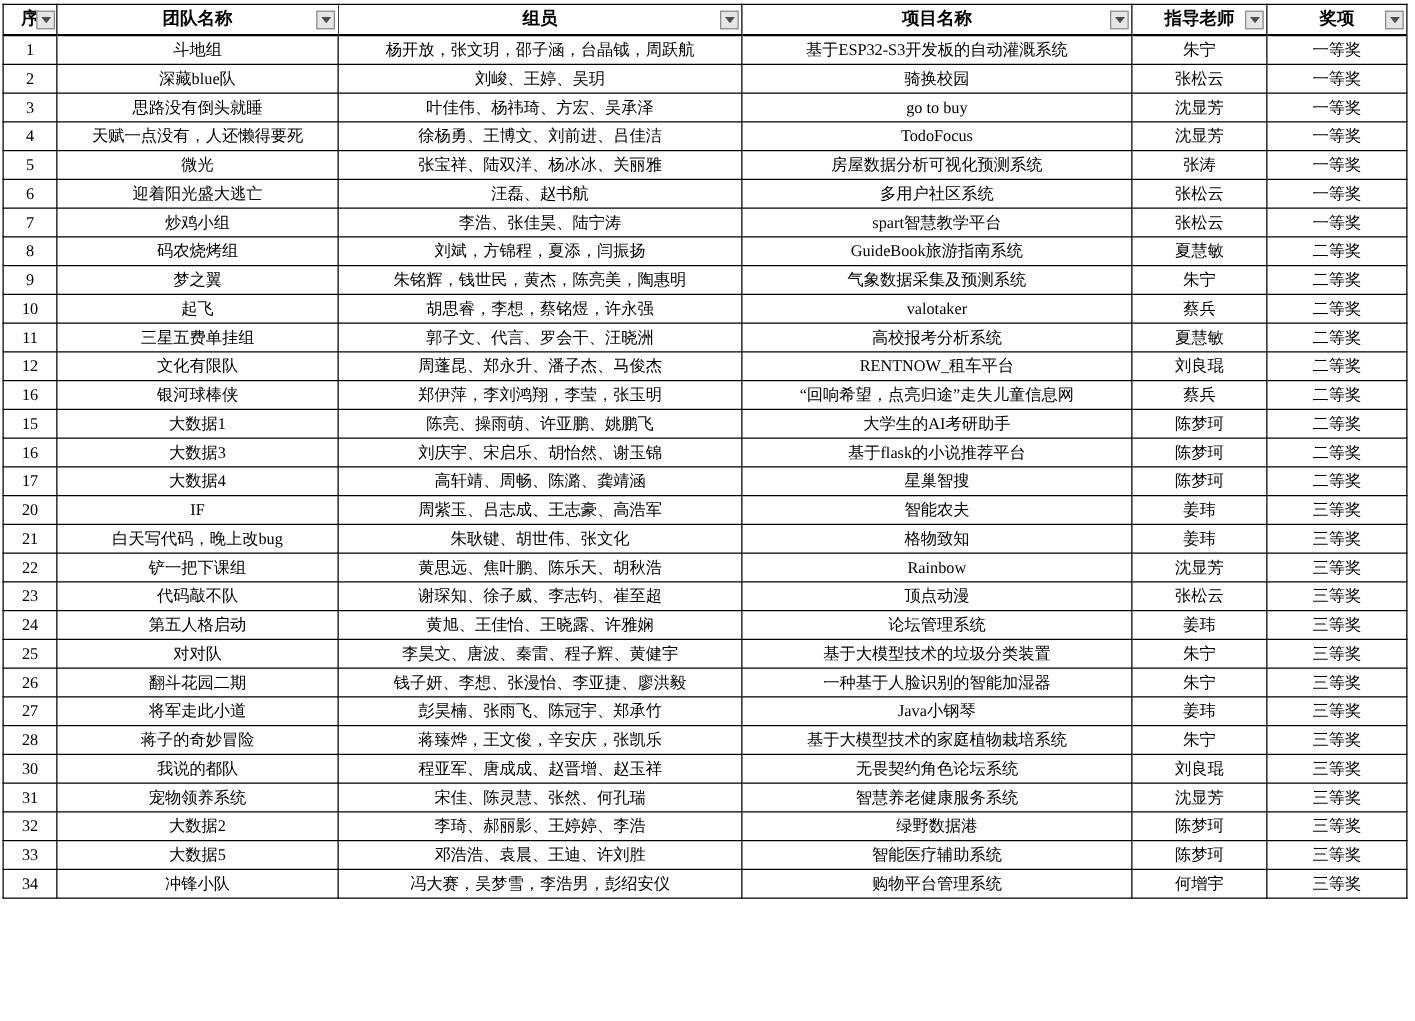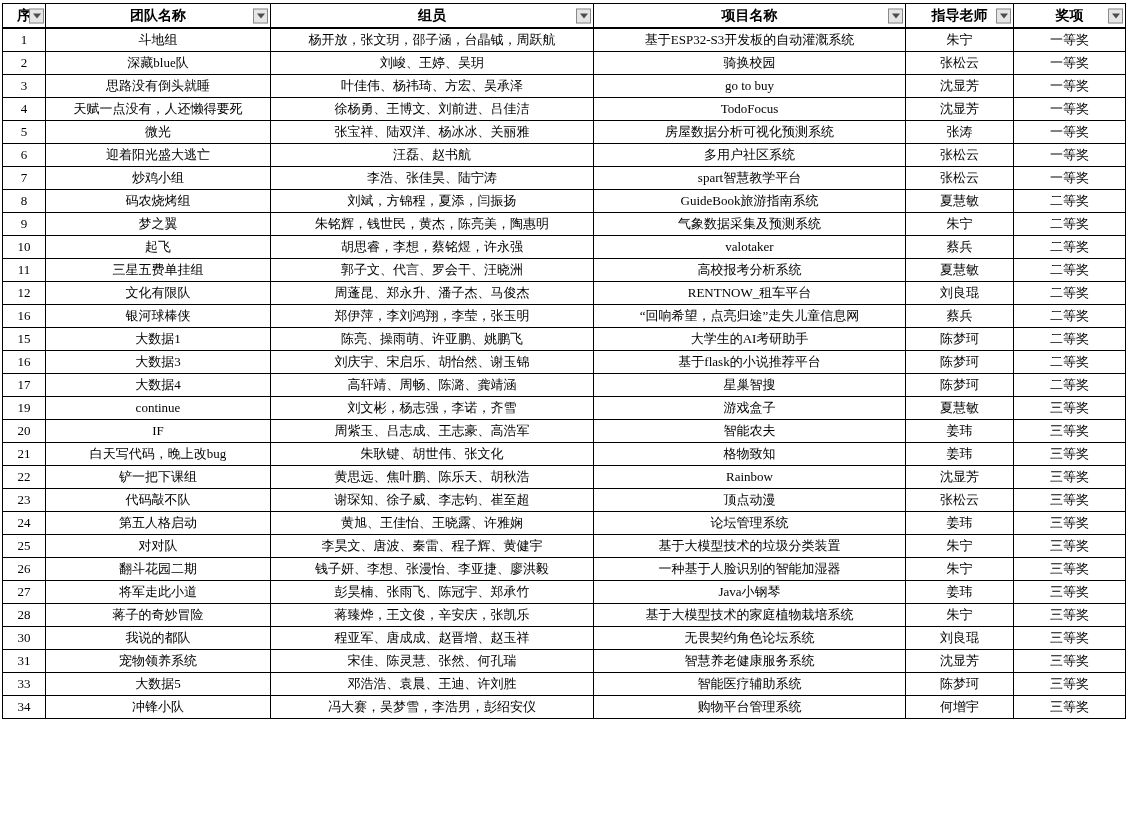--- a/index.html
+++ b/index.html
@@ -251,28 +251,20 @@
         </tr>
         <tr>
           <td>17</td>
           <td>大数据4</td>
           <td>高轩靖、周畅、陈潞、龚靖涵</td>
           <td>星巢智搜</td>
           <td>陈梦珂</td>
           <td>二等奖</td>
         </tr>
         <tr>
-          <td>19</td>
-          <td>continue</td>
-          <td>刘文彬，杨志强，李诺，齐雪</td>
-          <td>游戏盒子</td>
-          <td>夏慧敏</td>
-          <td>三等奖</td>
-        </tr>
-        <tr>
           <td>20</td>
           <td>IF</td>
           <td>周紫玉、吕志成、王志豪、高浩军</td>
           <td>智能农夫</td>
           <td>姜玮</td>
           <td>三等奖</td>
         </tr>
         <tr>
           <td>21</td>
           <td>白天写代码，晚上改bug</td>
@@ -347,20 +339,28 @@
         </tr>
         <tr>
           <td>31</td>
           <td>宠物领养系统</td>
           <td>宋佳、陈灵慧、张然、何孔瑞</td>
           <td>智慧养老健康服务系统</td>
           <td>沈显芳</td>
           <td>三等奖</td>
         </tr>
         <tr>
+          <td>32</td>
+          <td>大数据2</td>
+          <td>李琦、郝丽影、王婷婷、李浩</td>
+          <td>绿野数据港</td>
+          <td>陈梦珂</td>
+          <td>三等奖</td>
+        </tr>
+        <tr>
           <td>33</td>
           <td>大数据5</td>
           <td>邓浩浩、袁晨、王迪、许刘胜</td>
           <td>智能医疗辅助系统</td>
           <td>陈梦珂</td>
           <td>三等奖</td>
         </tr>
         <tr>
           <td>34</td>
           <td>冲锋小队</td>

